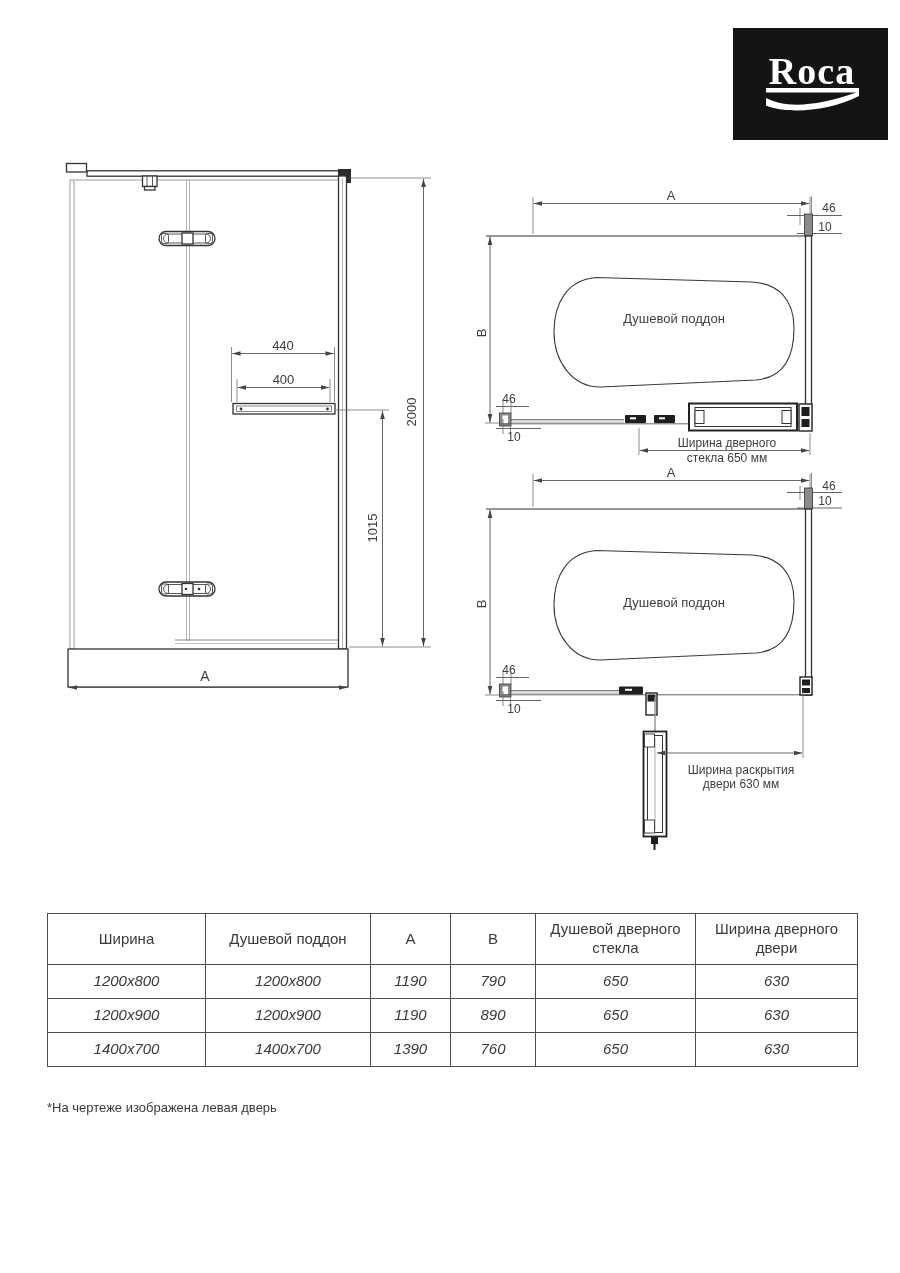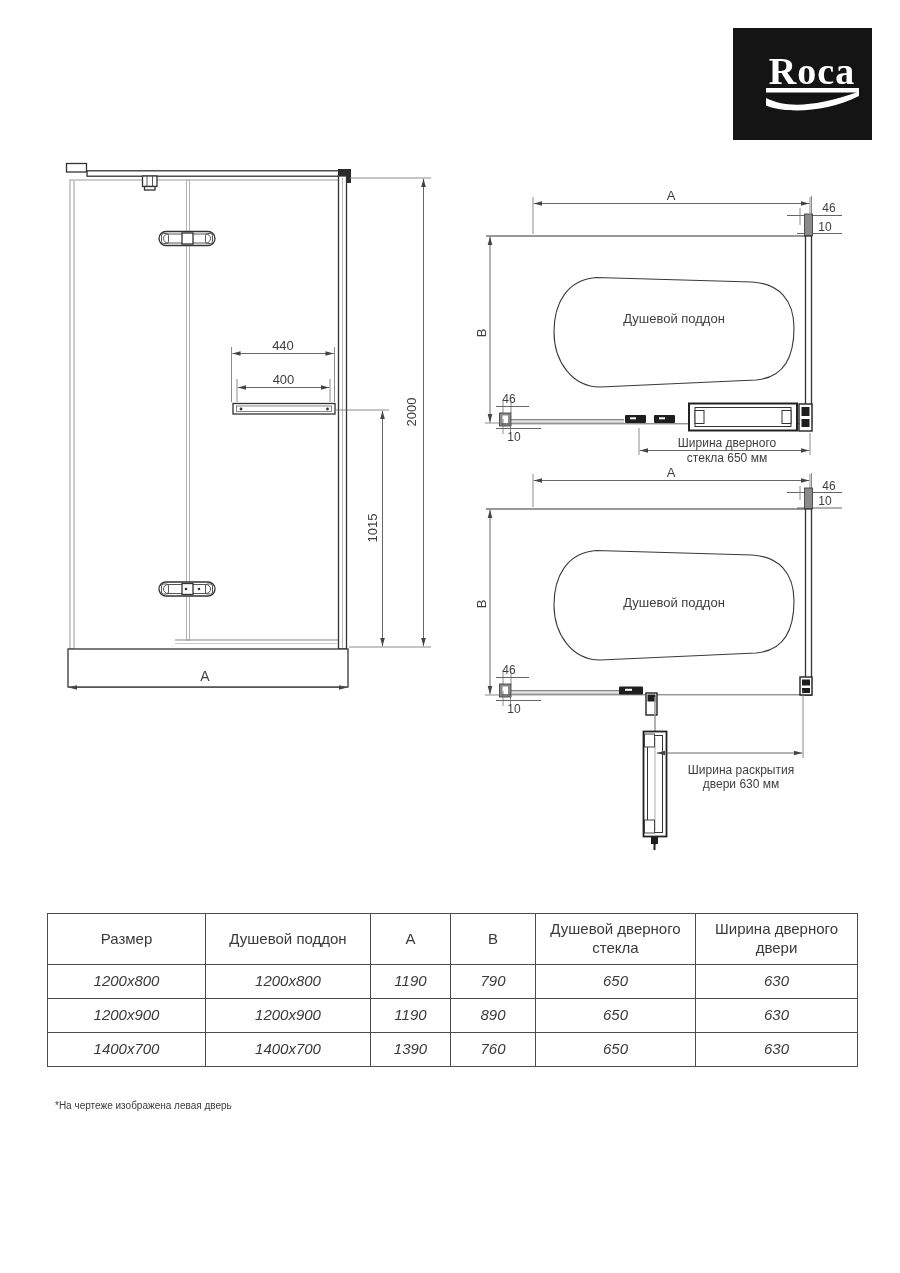--- a/index.html
+++ b/index.html
@@ -1,39 +1,39 @@
 <!DOCTYPE html>
 <html><head>
 <meta charset="utf-8">
 <style>
   html,body{margin:0;padding:0;background:#fff;}
   body{width:900px;height:1273px;position:relative;overflow:hidden;
        font-family:"Liberation Sans",sans-serif;color:#3c3c3c;}
   
-  .logo-box{position:absolute;left:733px;top:28px;width:139px;height:112px;background:#141414;}
+  .logo-box{position:absolute;left:733px;top:28px;width:155px;height:112px;background:#141414;}
   
   .drawing{position:absolute;left:0;top:150px;width:900px;height:720px;}
   .dk{fill:#fff;stroke:#333;stroke-width:1.3;}
   .dk1{fill:none;stroke:#444;stroke-width:0.9;}
   .blk{fill:#1e1e1e;stroke:none;}
   .glass{fill:none;stroke:#999;stroke-width:1;}
   .glass2{fill:none;stroke:#b3b3b3;stroke-width:1;}
   .ext{stroke:#666;stroke-width:0.75;fill:none;}
   .dim{stroke:#555;stroke-width:0.9;fill:none;}
   .t13{font:13px "Liberation Sans",sans-serif;fill:#3e3e3e;}
   .t14{font:14px "Liberation Sans",sans-serif;fill:#3e3e3e;}
   .t12b{font:12px "Liberation Sans",sans-serif;fill:#3e3e3e;}
   
   .spec-table{position:absolute;left:47px;top:913px;width:810px;border-collapse:collapse;table-layout:fixed;}
   .spec-table th,.spec-table td{border:1px solid #4d4d4d;text-align:center;vertical-align:middle;
       font-size:15px;font-weight:normal;color:#3a3a3a;padding:2px 6px;line-height:1.25;}
   .spec-table thead th{height:46px;}
   .spec-table tbody td{height:29px;font-style:italic;}
   
-  .footnote{position:absolute;left:47px;top:1100px;font-size:10px;color:#3a3a3a;margin-left:8px;}
+  .footnote{position:absolute;left:47px;top:1100px;font-size:13px;color:#3a3a3a;}
 </style>
 </head>
 <body>
 
 <div class="logo-box">
   <svg width="155" height="112" viewBox="0 0 155 112">
     <text x="79" y="56" text-anchor="middle" style="font:bold 38px 'Liberation Serif',serif;fill:#fff;letter-spacing:1px;">Roca</text>
     <rect x="33" y="60" width="93" height="4.5" fill="#fff"></rect>
     <path d="M33,70 C52,79.5 80,80 126,63.5 L126,68 C94,84 54,86 33,77.5 Z" fill="#fff"></path>
   </svg>
@@ -259,21 +259,21 @@
   <colgroup>
     <col style="width:158px">
       <col style="width:165px">
       <col style="width:80px">
     <col style="width:85px">
       <col style="width:160px">
       <col style="width:162px">
   </colgroup>
   <thead>
     <tr>
-      <th>Размер</th>
+      <th>Ширина</th>
       <th>Душевой поддон</th>
       <th>A</th>
       <th>B</th>
       <th>Душевой дверного стекла</th>
       <th>Ширина дверного двери</th>
     </tr>
   </thead>
   <tbody>
     <tr>
       <td>1200x800</td>

